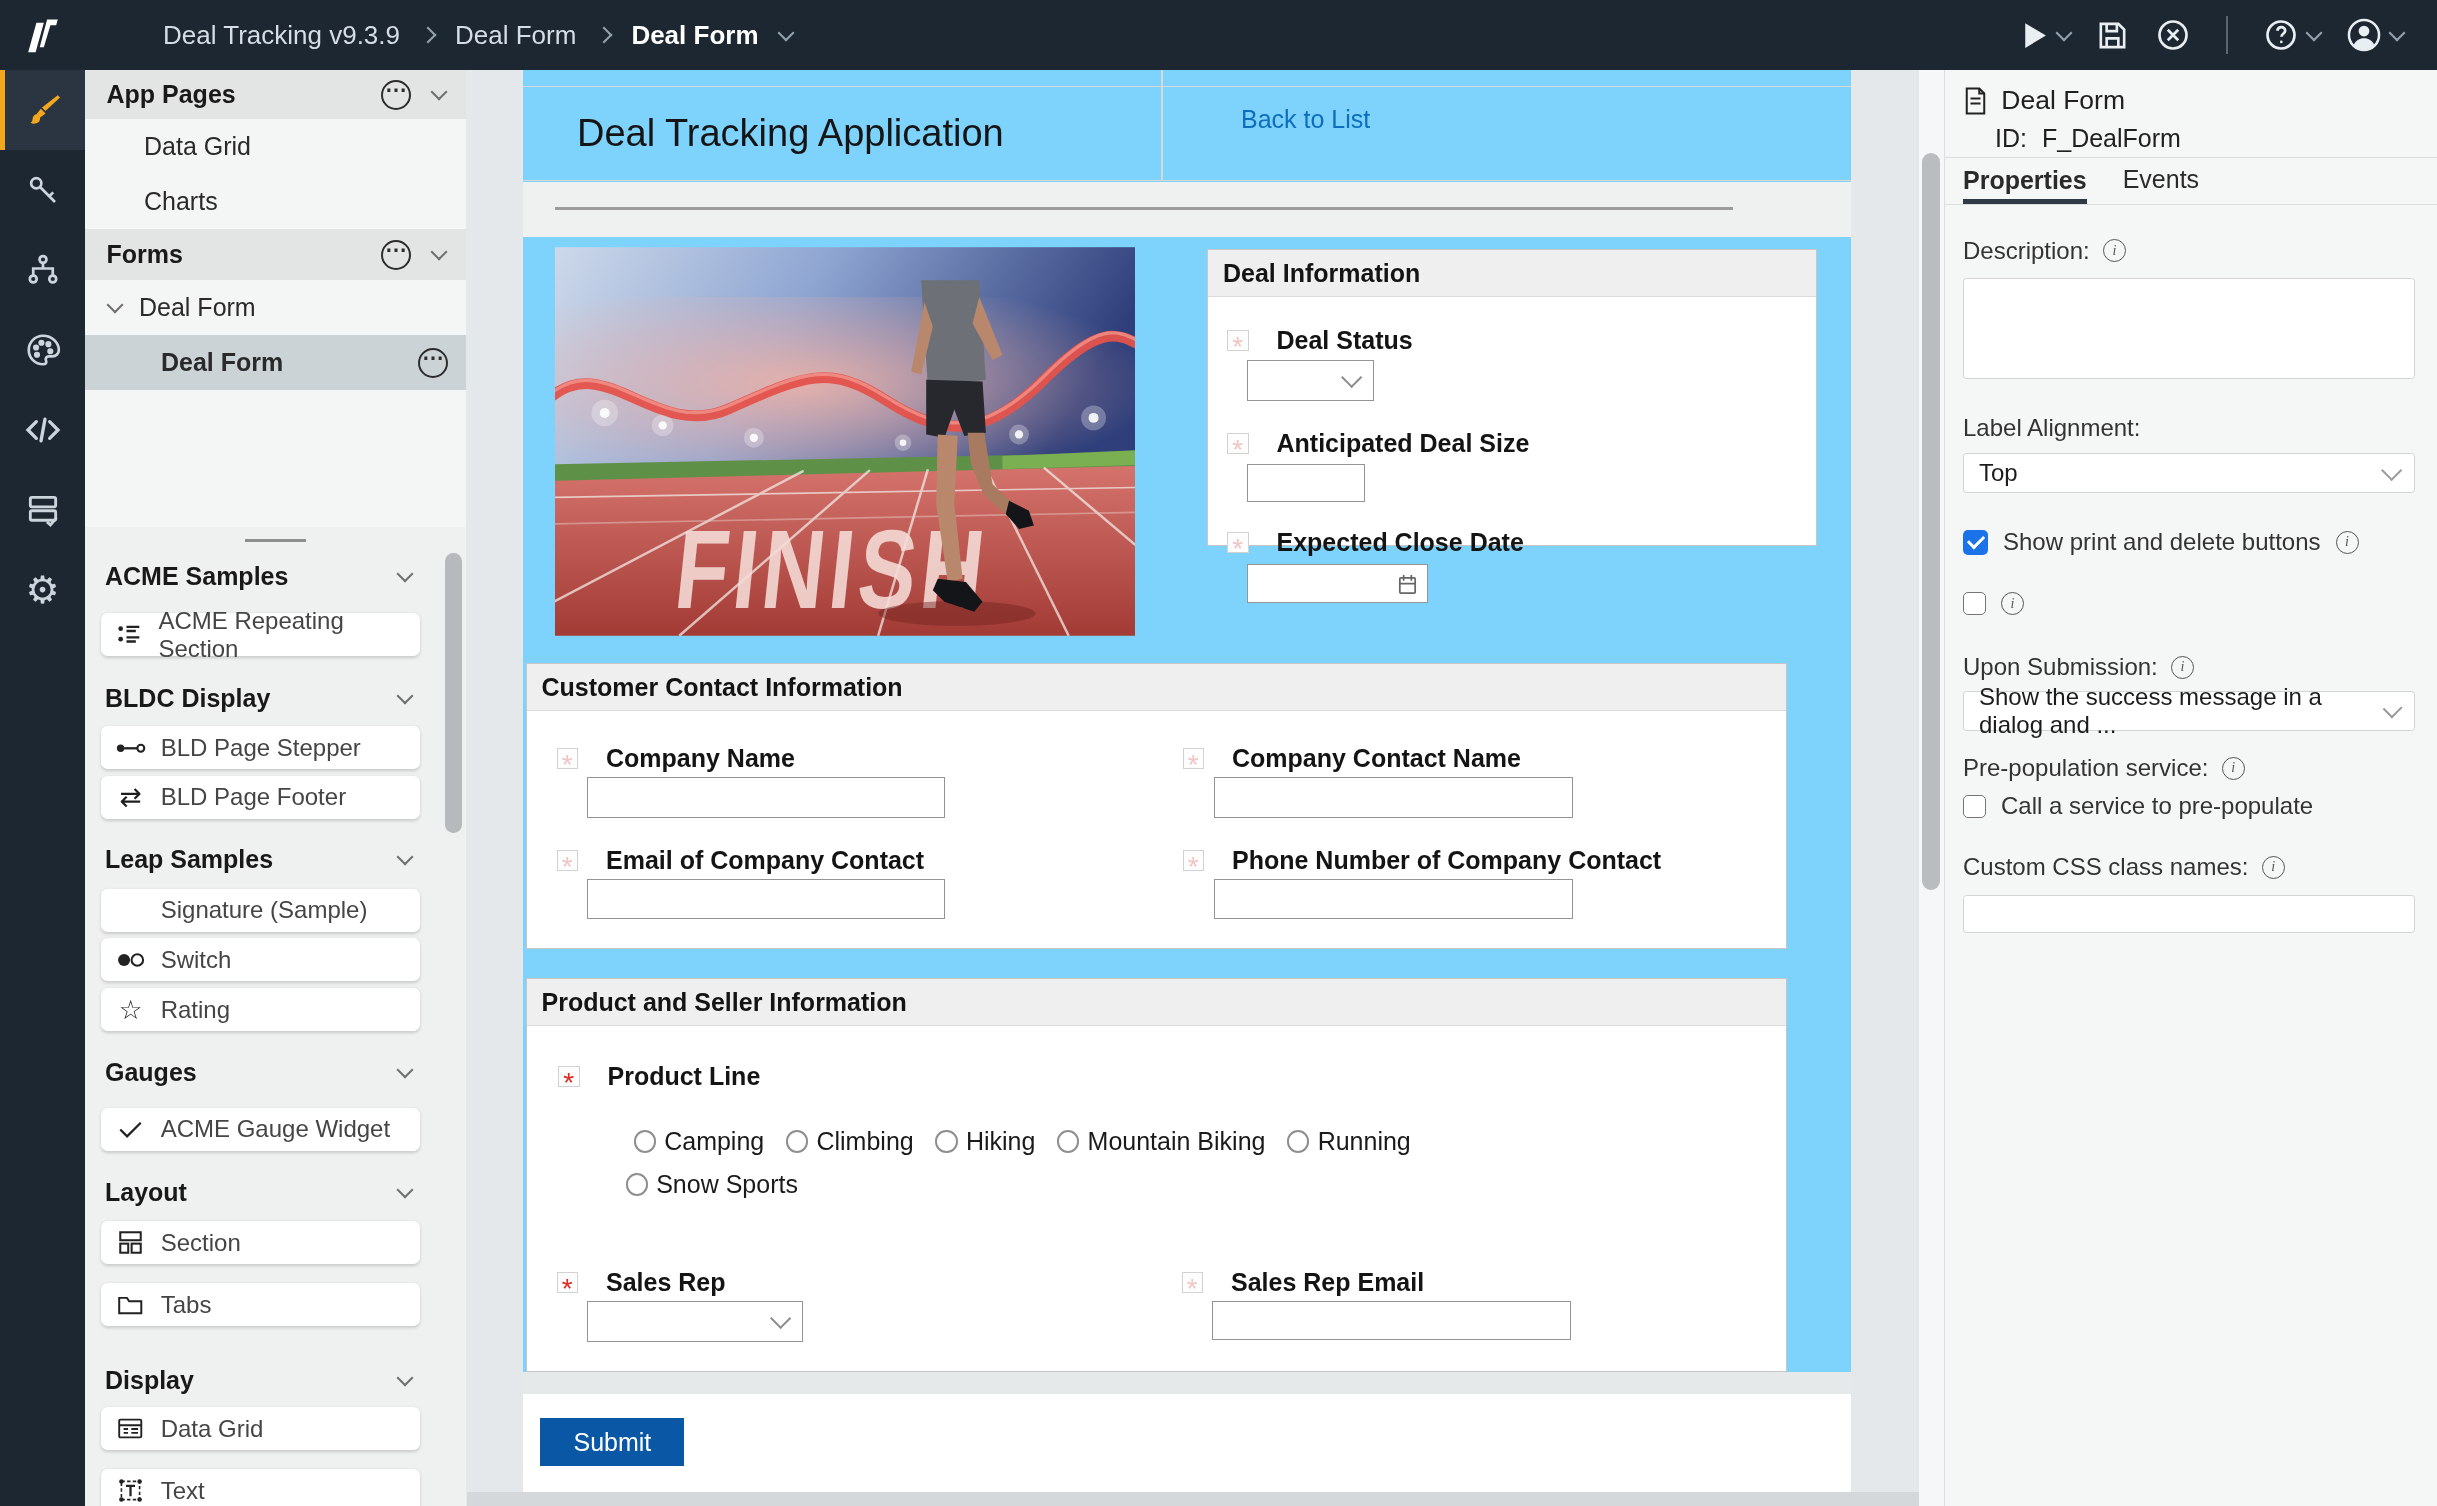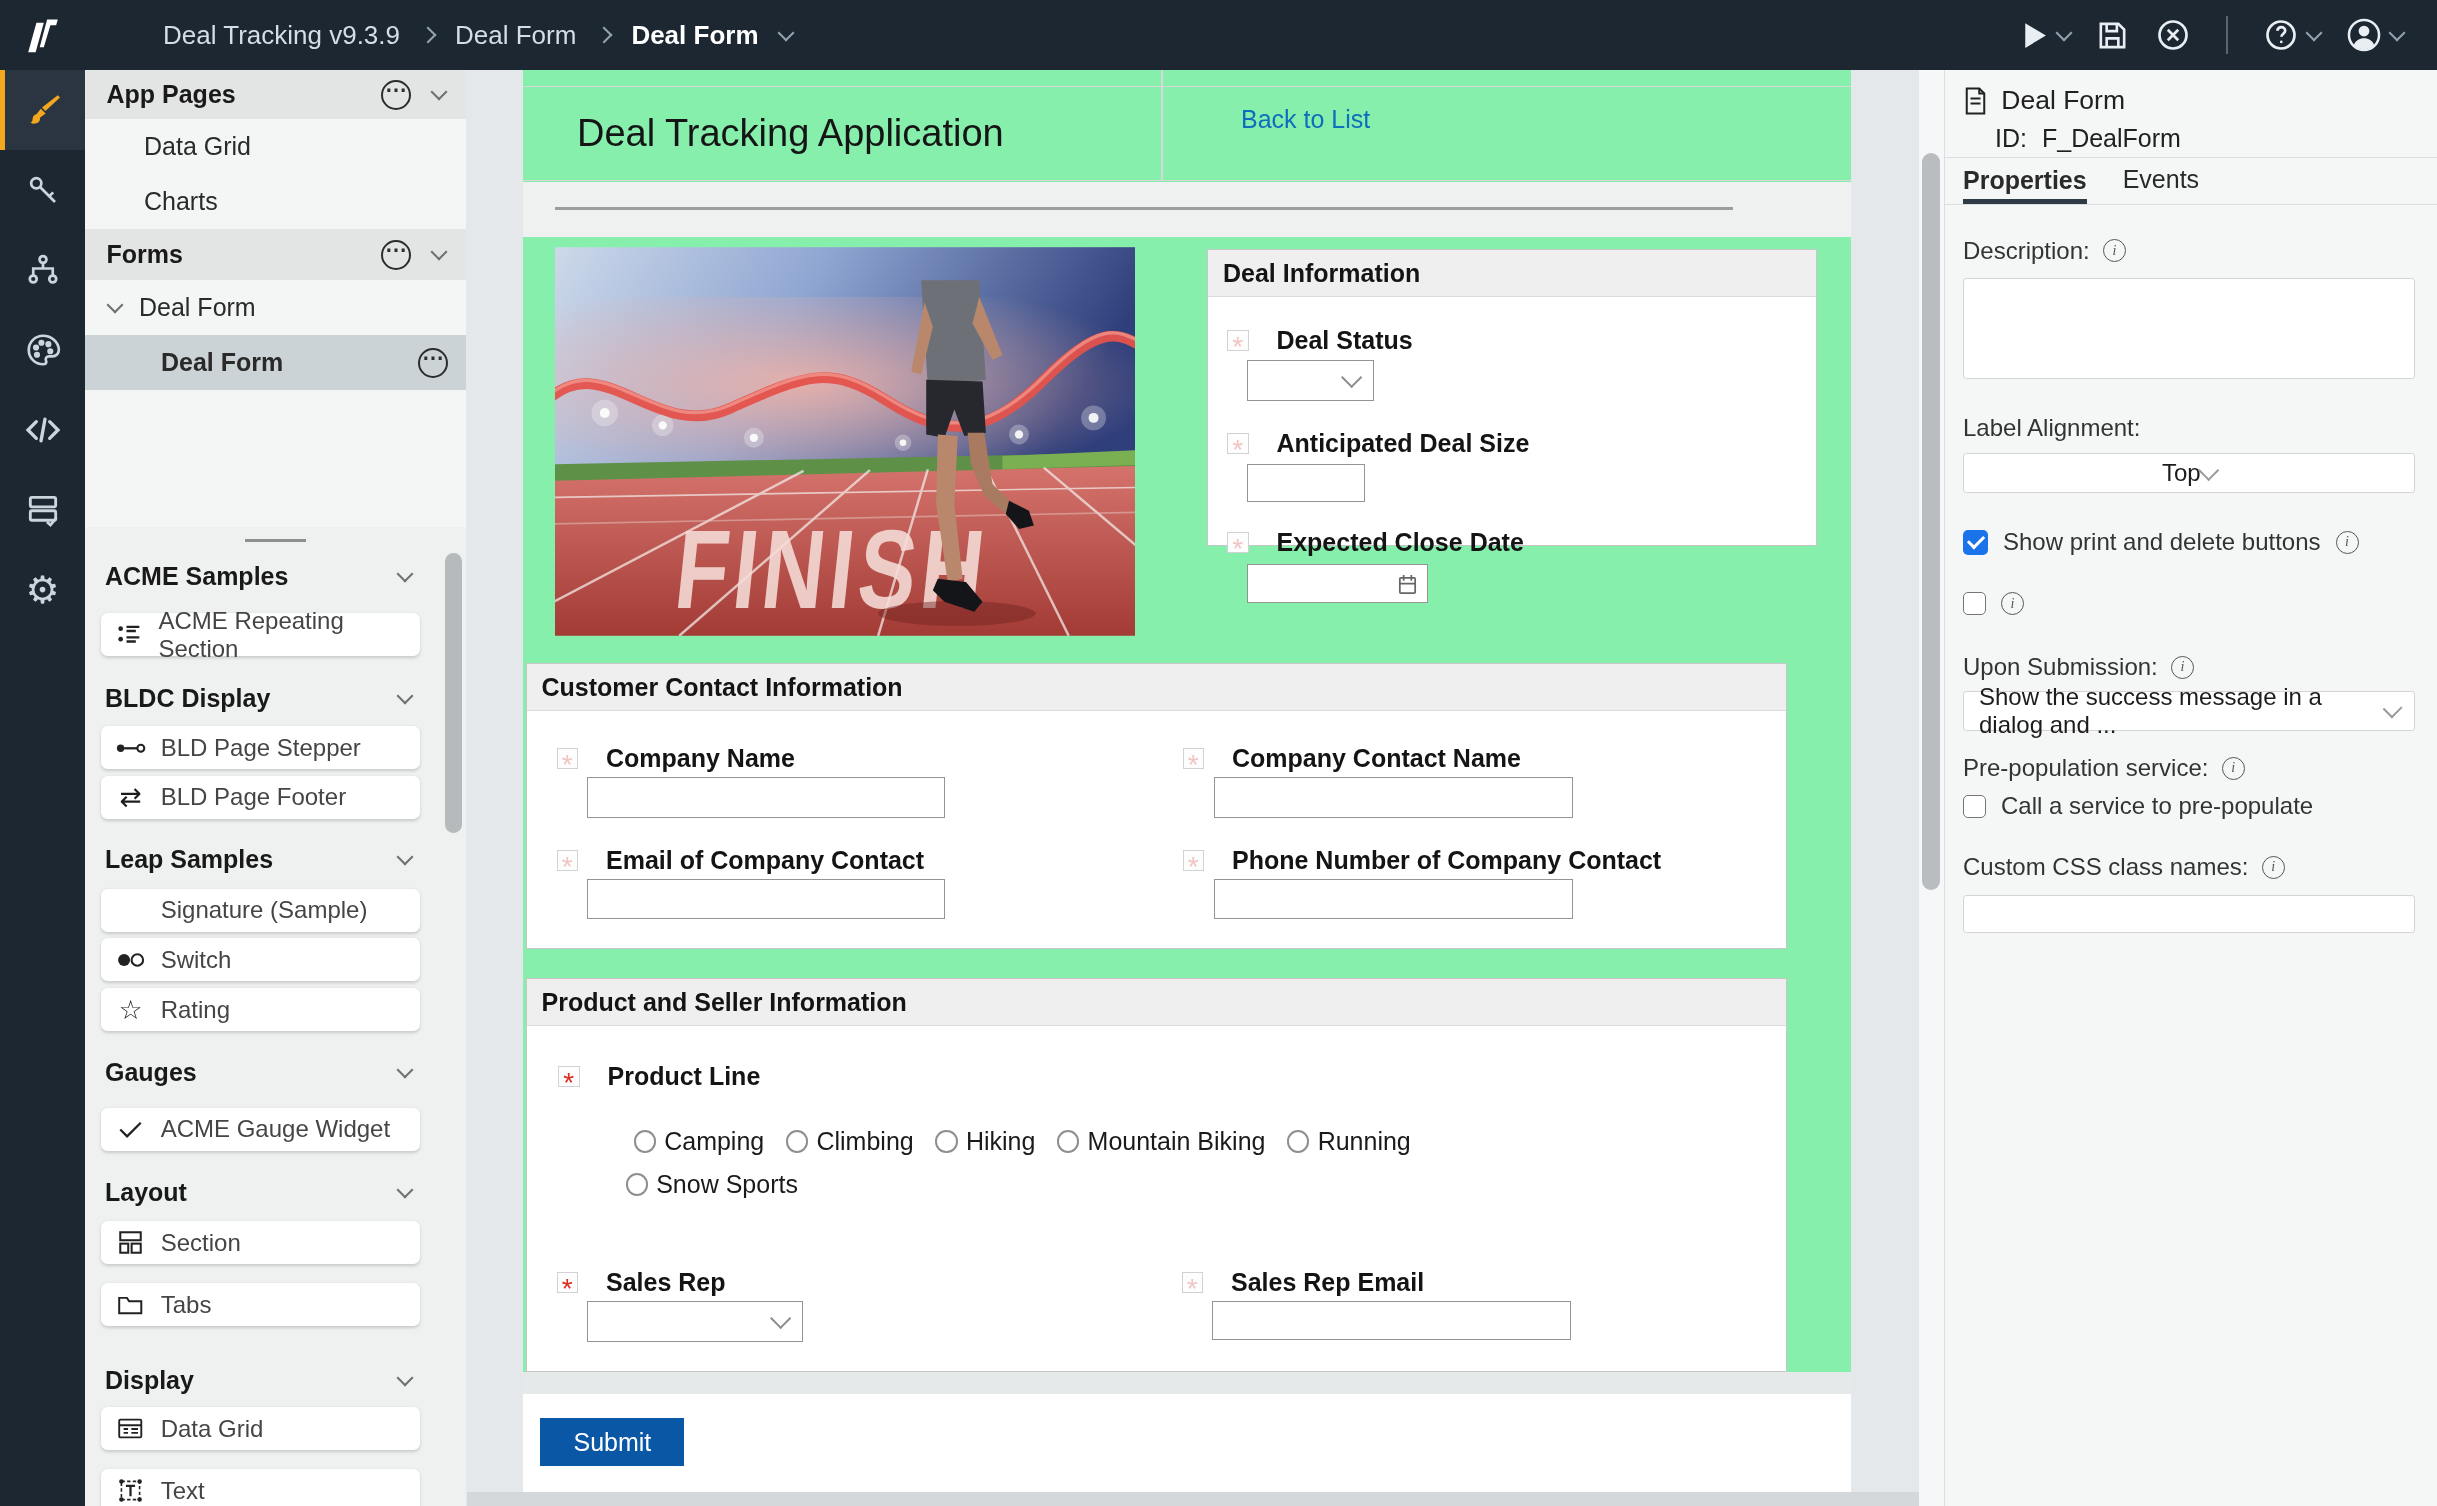--- a/index.html
+++ b/index.html
@@ -37,21 +37,21 @@
   .forms-hdr{height:51px}
   .filler{height:137px;background:#f4f5f5}
   .handle-row{height:27px;display:flex;align-items:center;justify-content:center;background:#eff1f1;cursor:row-resize}
   .handle-row i{display:block;width:61px;height:2.5px;background:#8f8f8f}
   .pal-hdr{height:30px;display:flex;align-items:center;justify-content:space-between;margin:0 55px 0 20px;font-size:25px;font-weight:bold;color:#191919;cursor:pointer}
   .pal-card{height:43px;margin:0 46px 0 15.7px;background:#fff;border-radius:6.6px;box-shadow:0 1.7px 3.3px rgba(0,0,0,.16);display:flex;align-items:center;font-size:24px;color:#454545;cursor:grab}
   .pal-ic{width:60px;display:flex;justify-content:center;align-items:center;color:#1d1d1d;font-size:26.5px}
   .esb{position:absolute;left:360px;top:483px;width:16.6px;height:280px;background:#b6babd;border-radius:8.3px;cursor:pointer}
   
   .canvas{position:absolute;left:467px;top:70px;width:1453px;height:1437px;background:#e4e8ea}
-  .cc{position:absolute;left:56px;top:0;width:1328px;height:1422px;background:#86efac}
+  .cc{position:absolute;left:56px;top:0;width:1328px;height:1422px;background:#7dd3fc}
   .row-strip{position:absolute;left:0;top:0;width:100%;height:15.7px;border-bottom:1.7px solid #d8d8d8}
   .vline{position:absolute;left:638px;top:0;height:110px;width:1.7px;background:#d8d8d8}
   .row-title{position:absolute;left:0;top:17.4px;width:100%;height:93px;border-bottom:1.7px solid #d8d8d8}
   .ftitle{position:absolute;left:54px;top:25px;font-size:38px;color:#151515;font-weight:500}
   .backlink{position:absolute;left:718px;top:18px;font-size:25px;color:#0e6dbd;cursor:pointer}
   .band{position:absolute;left:0;top:112px;width:100%;height:55px;background:#eff1f1}
   .band i{position:absolute;left:31.5px;top:25px;width:1178px;height:2.5px;background:#9c9c9c}
   .imgbox{position:absolute;left:31.5px;top:177px;width:580px;height:389px;cursor:pointer}
   .panel{position:absolute;border:1.7px solid #c6c6c6;background:#fff;box-sizing:border-box}
   .sec-head{height:46px;background:#efefef;border-bottom:1.7px solid #dcdcdc;display:flex;align-items:center;padding:0 15px;font-weight:bold;font-size:25px;color:#141414}
@@ -78,21 +78,21 @@
   .ihead{padding:15px 0 0 18px;height:88px;border-bottom:1.7px solid #dbdedf;box-sizing:border-box}
   .ihr1{display:flex;align-items:center;gap:13.3px;font-size:26.5px;color:#202020}
   .ihr2{margin:8.3px 0 0 32px;font-size:25px;color:#202020;display:flex;gap:15px}
   .itabs{height:46px;border-bottom:1.7px solid #dbdedf;display:flex;align-items:flex-end;padding-left:18px;gap:36px}
   .tab{font-size:25px;color:#2a2a2a;padding-bottom:10px;cursor:pointer}
   .tab.active{font-weight:bold;border-bottom:5.8px solid #2e3a46;padding-bottom:4.1px}
   .ibody{padding:0 23px 0 18px}
   .ilabel{margin-top:35px;font-size:24px;color:#333;display:flex;align-items:center;gap:13.3px}
   .info{width:21px;height:21px;border:1.7px solid #555;border-radius:50%;display:inline-flex;align-items:center;justify-content:center;font-size:14px;font-family:"Liberation Serif",serif;font-style:italic;color:#555;flex:none;cursor:pointer}
   .tarea{margin-top:13.3px;height:99px;background:#fff;border:1.7px solid #d4d4d4;border-radius:3.3px;cursor:text}
-  .isel{margin-top:11.6px;height:38px;background:#fff;border:1.7px solid #d4d4d4;border-radius:3.3px;display:flex;align-items:center;justify-content:center;padding:0 15px;font-size:24px;color:#1c1c1c;cursor:pointer}
+  .isel{margin-top:11.6px;height:38px;background:#fff;border:1.7px solid #d4d4d4;border-radius:3.3px;display:flex;align-items:center;justify-content:space-between;padding:0 15px;font-size:24px;color:#1c1c1c;cursor:pointer}
   .isel .chv{border-color:#9a9a9a}
   .cbrow{margin-top:35px;display:flex;align-items:center;gap:15px;font-size:24px;color:#333}
   .bluecb{width:25px;height:25px;background:#1a73e8;border-radius:5px;display:flex;align-items:flex-start;justify-content:center;flex:none;cursor:pointer}
   .bluecb::after{content:"";width:6.6px;height:13.3px;border:solid #fff;border-width:0 3.3px 3.3px 0;transform:rotate(45deg);margin-top:2.5px}
   .emptycb{width:23px;height:23px;background:#fff;border:1.7px solid #757575;border-radius:5px;box-sizing:border-box;flex:none;cursor:pointer}
   .iinput{margin-top:13.3px;height:36px;background:#fff;border:1.7px solid #d4d4d4;border-radius:3.3px;cursor:text}
   svg{display:block}
 </style>
 </head>
 <body>

